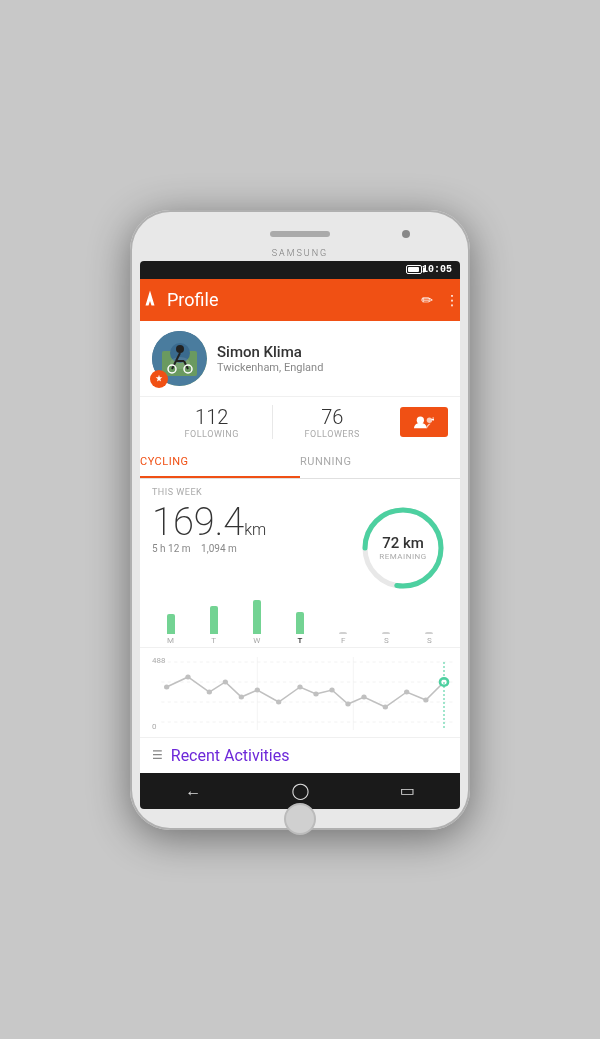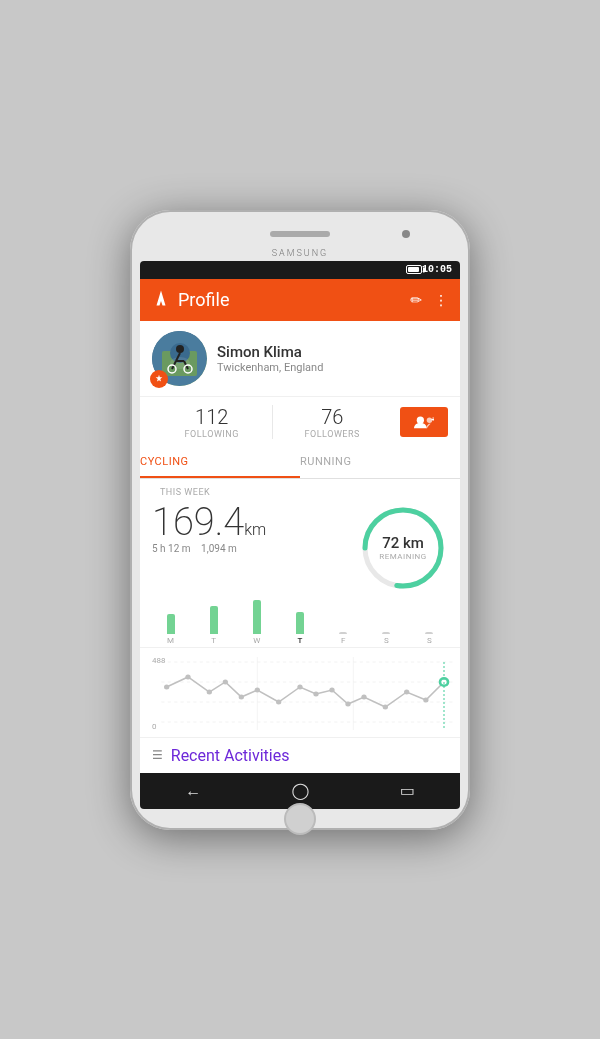--- a/index.html
+++ b/index.html
@@ -106,21 +106,21 @@
       width: 80%;
       background: #fff;
       border-radius: 1px;
     }
 
     
     .app-header {
       background: #f05014;
       display: flex;
       align-items: center;
-      padding: 8px 12px;
+      padding: 8px 1px;
       height: 42px;
       gap: 8px;
     }
     .header-logo {
       color: #fff;
       font-size: 16px;
       font-weight: bold;
     }
     .header-title {
       color: #fff;
@@ -258,21 +258,21 @@
     
     .activity-content {
       background: #fff;
       flex: 1;
       overflow: hidden;
       display: flex;
       flex-direction: column;
     }
 
     .week-section {
-      padding: 8px 20px 4px;
+      padding: 8px 12px 4px;
     }
     .week-label {
       font-size: 9px;
       color: #aaa;
       letter-spacing: 0.5px;
     }
 
     .stats-main {
       display: flex;
       align-items: flex-start;

